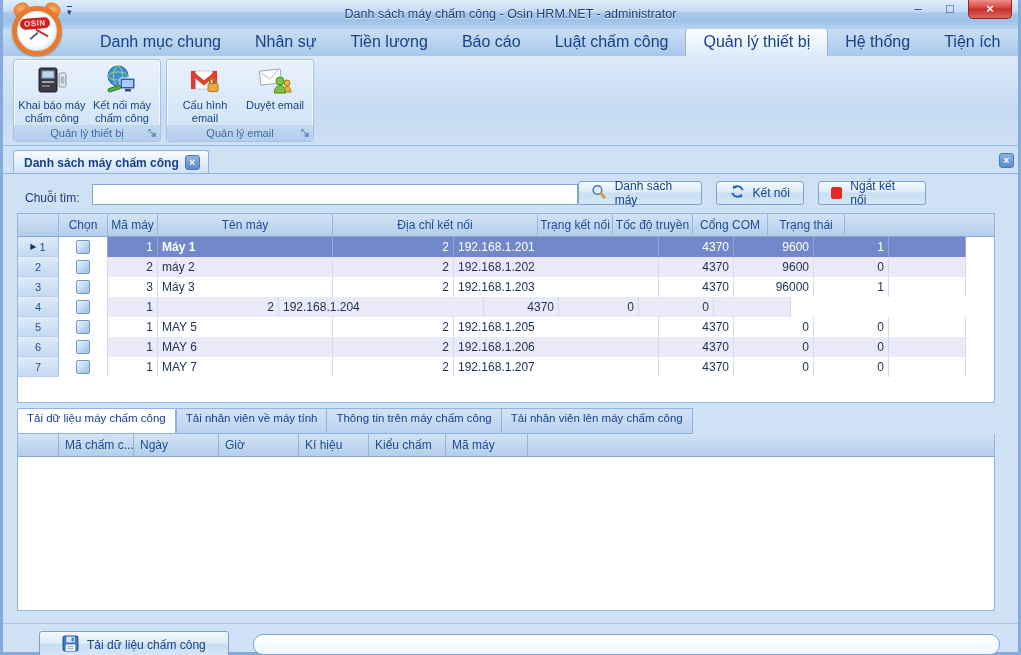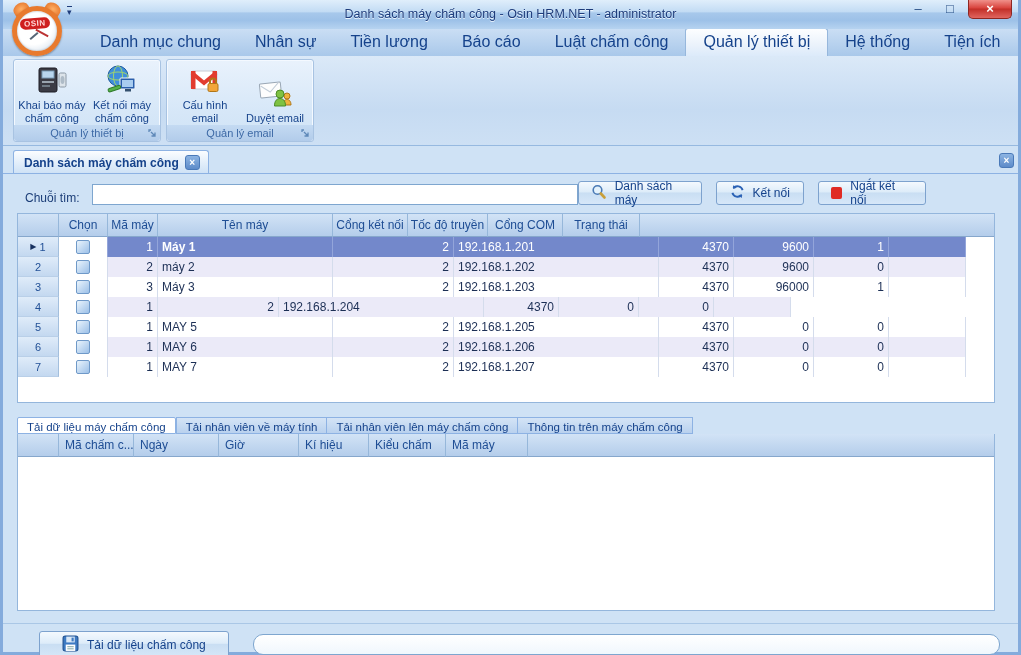--- a/index.html
+++ b/index.html
@@ -27,21 +27,21 @@
   .logo .hand2 { position:absolute; left:20px; top:33px; width:10px; height:2px; background:#567; transform:rotate(-40deg); }
 
   
   .ribbon-tabs { height:27px; background:linear-gradient(180deg,#cadef4,#a9c8ea); display:flex; align-items:flex-end; padding-left:80px; flex:none; }
   .rtab { padding:4px 17px 5px; color:#15428b; font-size:16px; cursor:default; }
   .rtab.active { background:linear-gradient(180deg,#fdfeff,#eaf2fb 60%,#dceafa); border:1px solid #96b7dc; border-bottom:none; border-radius:3px 3px 0 0; }
 
   
   .ribbon-body { height:90px; background:linear-gradient(180deg,#dbe9f8,#c6dbf2 60%,#cde0f4); border-bottom:1px solid #96b9e0; display:flex; gap:5px; padding:3px 0 3px 10px; flex:none; }
   .rgroup { border:1px solid #a8c3e2; border-radius:3px; background:linear-gradient(180deg,#e9f2fc,#d6e7f8 65%,#d0e3f6); box-shadow:inset 0 0 0 1px #f4f9ff; display:flex; flex-direction:column; }
-  .rgroup-buttons { flex:1; display:flex; align-items:flex-end; padding:2px 3px 0; }
+  .rgroup-buttons { flex:1; display:flex; align-items:flex-start; padding:2px 3px 0; }
   .rbig-btn { width:70px; display:flex; flex-direction:column; align-items:center; padding-top:2px; border-radius:3px; cursor:default; }
   .rbig-btn .ricon { width:34px; height:34px; display:flex; align-items:center; justify-content:center; }
   .rbig-btn .rlabel { font-size:11px; color:#15428b; text-align:center; line-height:13px; margin-top:1px; }
   .rgroup-footer { height:16px; background:linear-gradient(180deg,#c4daf2,#b2ccea); border-radius:0 0 3px 3px; display:flex; align-items:center; color:#3e6aa6; font-size:11px; position:relative; }
   .rgroup-footer .gtitle { flex:1; text-align:center; }
   .launcher { position:absolute; right:3px; top:3px; width:10px; height:10px; }
 
   
   .doc-strip { height:24px; margin-top:4px; padding-left:10px; border-bottom:1px solid #8db2e3; display:flex; align-items:flex-end; position:relative; flex:none; }
   .doc-tab { display:flex; align-items:center; gap:6px; padding:4px 8px 3px 10px; background:linear-gradient(180deg,#fbfdff,#e2eefa 55%,#cfe2f6); border:1px solid #8db2e3; border-bottom:none; border-radius:3px 3px 0 0; color:#15428b; font-weight:bold; font-size:12px; }
@@ -68,21 +68,21 @@
   .grid-row.alt .cell { background:#ebeaf8; }
   .grid-row.selected .cell { background:#7388cb; color:#fff; border-right-color:#93a5da; }
   .grid-row .cell.chk-cell { background:#fff !important; display:flex; align-items:center; justify-content:center; padding-top:0; }
   .checkbox { width:14px; height:14px; border:1px solid #6f99c8; border-radius:2px; background:linear-gradient(135deg,#eaf4fc,#9cc0e8); }
   .grid-filler { flex:1; background:#fff; }
   .grid-body-fill { background:#fff; }
 
   
   .splitter { height:9px; flex:none; }
   .detail-tabs { display:flex; align-items:flex-end; padding-left:14px; height:22px; flex:none; }
-  .dtab { padding:3px 9px 0; font-size:11.5px; color:#15428b; background:linear-gradient(180deg,#d4e4f6,#b9d1ee); border:1px solid #8db2e3; border-right:none; cursor:default; }
+  .dtab { padding:3px 9px 9px; font-size:11.5px; color:#15428b; background:linear-gradient(180deg,#d4e4f6,#b9d1ee); border:1px solid #8db2e3; border-right:none; cursor:default; }
   .dtab:last-child { border-right:1px solid #8db2e3; }
   .dtab.active { background:#fff; border-right:1px solid #8db2e3; border-radius:2px 2px 0 0; position:relative; }
   .detail-panel { margin:0 23px 0 14px; background:#fff; border:1px solid #94b6dc; border-top:none; flex:none; }
   .detail-body { height:153px; background:#fff; }
 
   
   .footer { margin-top:12px; border-top:1px solid #aac7e6; padding:7px 18px 0 36px; display:flex; align-items:center; gap:24px; flex:none; }
   .footer .btn { height:27px; padding:0 22px; }
   .progress { flex:1; height:21px; border:1px solid #7ea6cf; border-radius:10px; background:linear-gradient(180deg,#ffffff,#f0f7fd); }
 </style>
@@ -238,21 +238,22 @@
       </div>
     </div>
   </div>
 
   <div class="grid-panel">
     <div class="grid-hrow" id="main-grid-head">
         <div class="gh" style="width: 41px; flex: 0 0 auto;"></div>
         <div class="gh" style="width: 49px; flex: 0 0 auto;">Chọn</div>
         <div class="gh" style="width: 50px; flex: 0 0 auto;">Mã máy</div>
         <div class="gh" style="width: 175px; flex: 0 0 auto;">Tên máy</div>
-        <div class="gh" style="width: 75px; flex: 0 0 auto;">Cổng kết nối</div>
+        <div class="gh" style="width: 205px; flex: 0 0 auto;">Địa chỉ kết nối</div>
+        <div class="gh" style="width: 75px; flex: 0 0 auto;">Trạng kết nối</div>
         <div class="gh" style="width: 80px; flex: 0 0 auto;">Tốc độ truyền</div>
         <div class="gh" style="width: 75px; flex: 0 0 auto;">Cổng COM</div>
         <div class="gh" style="width: 77px; flex: 0 0 auto;">Trạng thái</div>
         <div class="gh" style="width: 30px; flex: 1 1 0%; border-right: none;"></div>
       </div>
     <div id="main-grid-body">
         <div class="grid-row selected">
           <div class="rowhead" style="width: 41px; flex: 0 0 auto;">
             <span class="sel-arrow">▶</span>
             <span>1</span>
@@ -373,22 +374,22 @@
         </div>
       </div>
     <div class="grid-body-fill" style="height:25px"></div>
   </div>
 
   <div class="splitter"></div>
 
   <div class="detail-tabs" id="detail-tabs">
       <div class="dtab active">Tải dữ liệu máy chấm công</div>
       <div class="dtab">Tải nhân viên về máy tính</div>
+      <div class="dtab">Thông tin trên máy chấm công</div>
       <div class="dtab">Tải nhân viên lên máy chấm công</div>
-      <div class="dtab">Thông tin trên máy chấm công</div>
     </div>
 
   <div class="detail-panel">
     <div class="grid-hrow" id="detail-grid-head">
         <div class="gh" style="width: 41px; flex: 0 0 auto;"></div>
         <div class="gh" style="width: 75px; flex: 0 0 auto; justify-content: flex-start; padding-left: 6px;">Mã chấm c...</div>
         <div class="gh" style="width: 85px; flex: 0 0 auto; justify-content: flex-start; padding-left: 6px;">Ngày</div>
         <div class="gh" style="width: 80px; flex: 0 0 auto; justify-content: flex-start; padding-left: 6px;">Giờ</div>
         <div class="gh" style="width: 70px; flex: 0 0 auto; justify-content: flex-start; padding-left: 6px;">Kí hiệu</div>
         <div class="gh" style="width: 77px; flex: 0 0 auto; justify-content: flex-start; padding-left: 6px;">Kiểu chấm</div>

